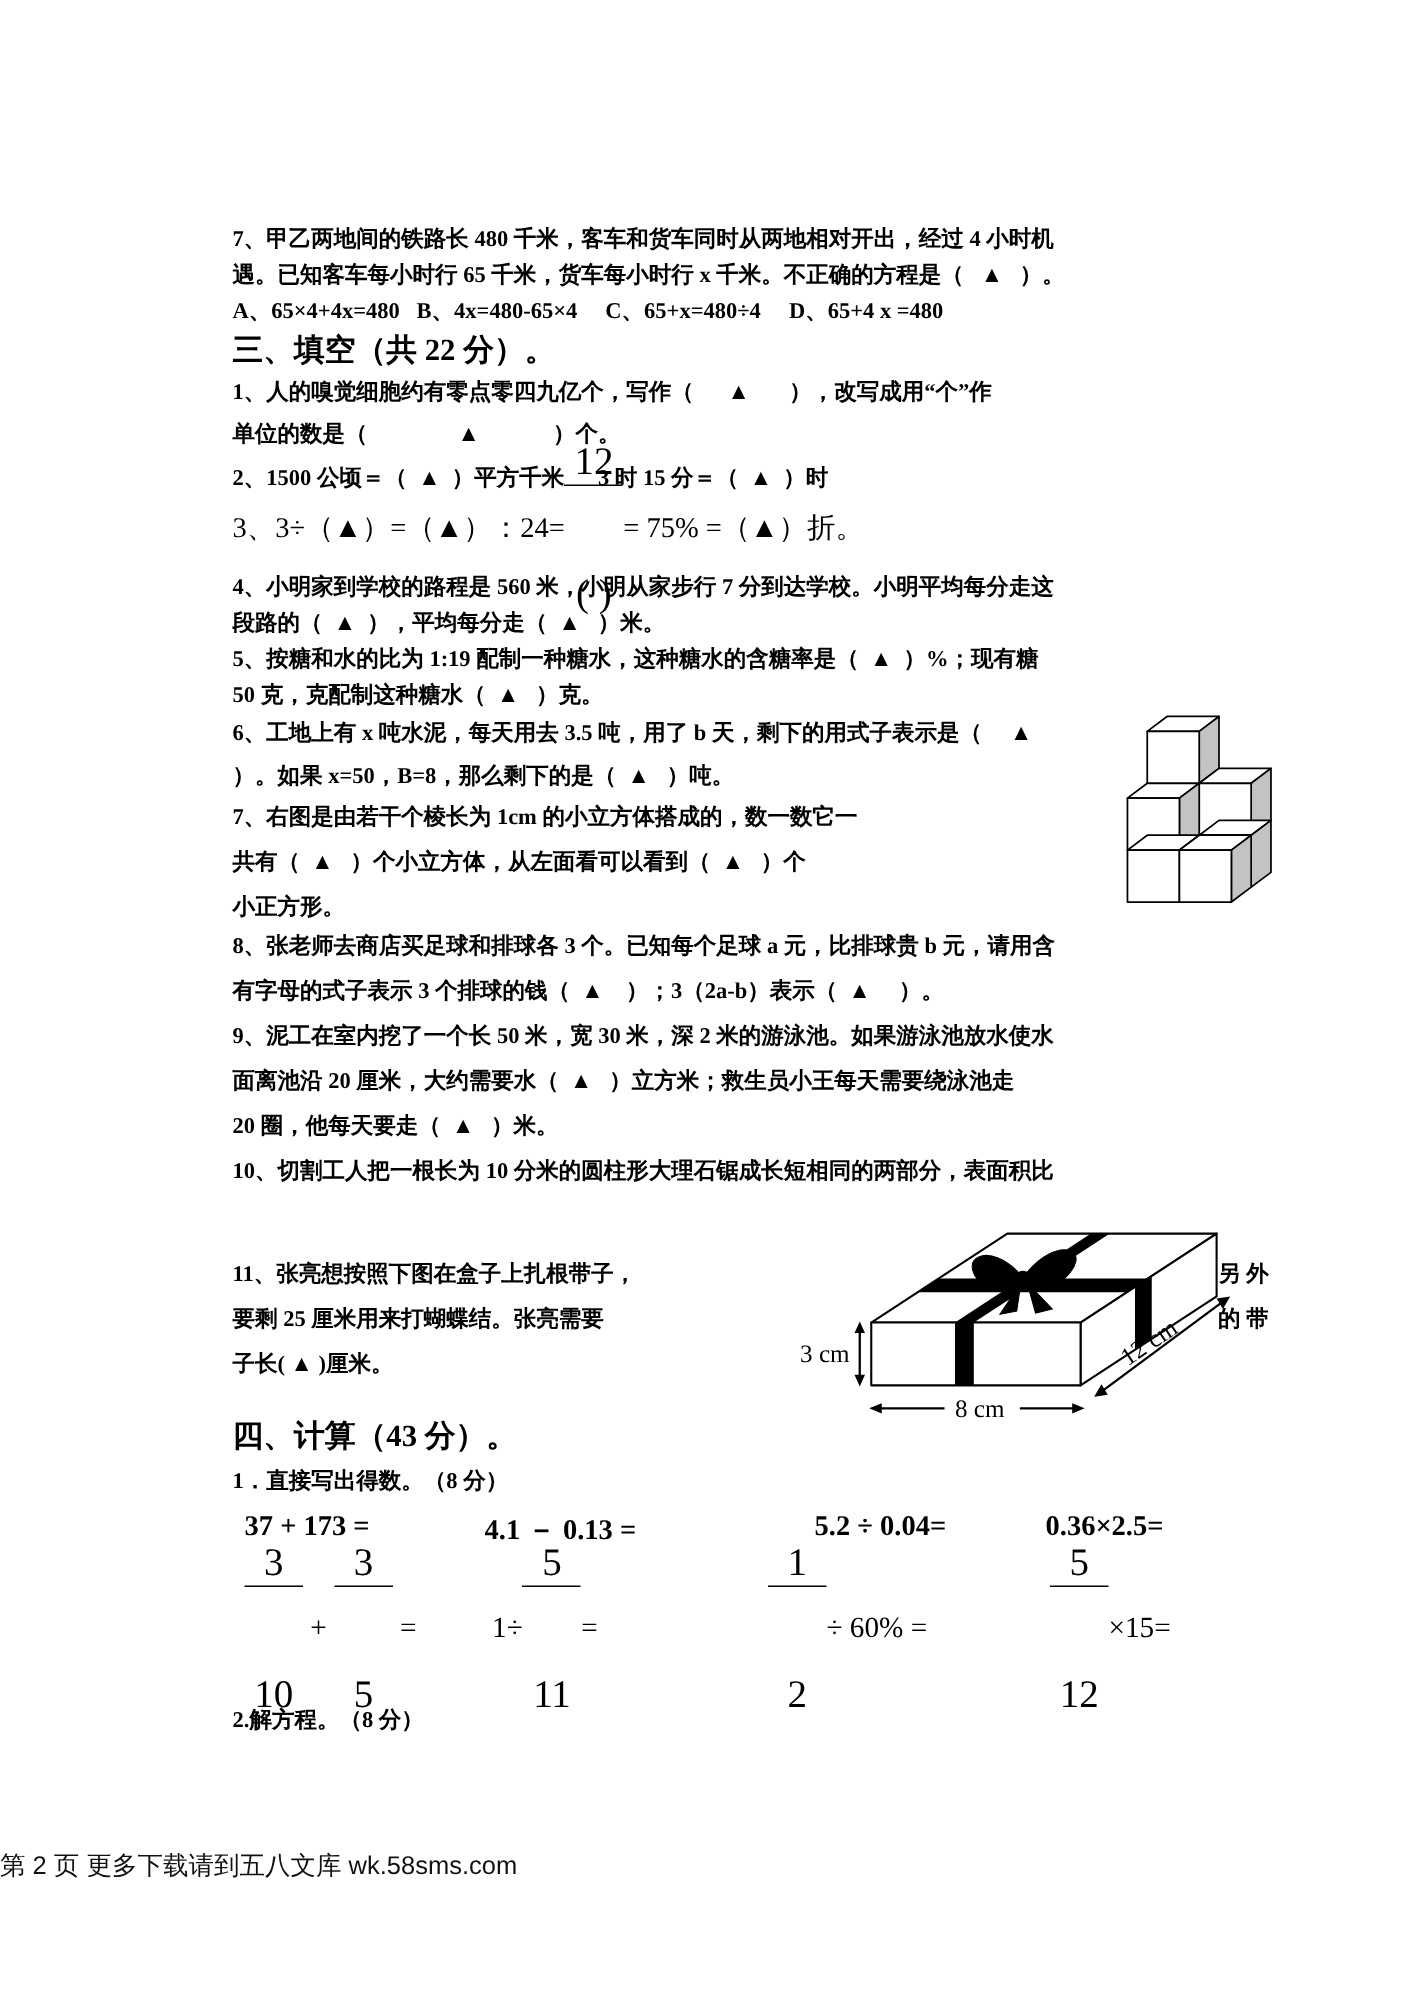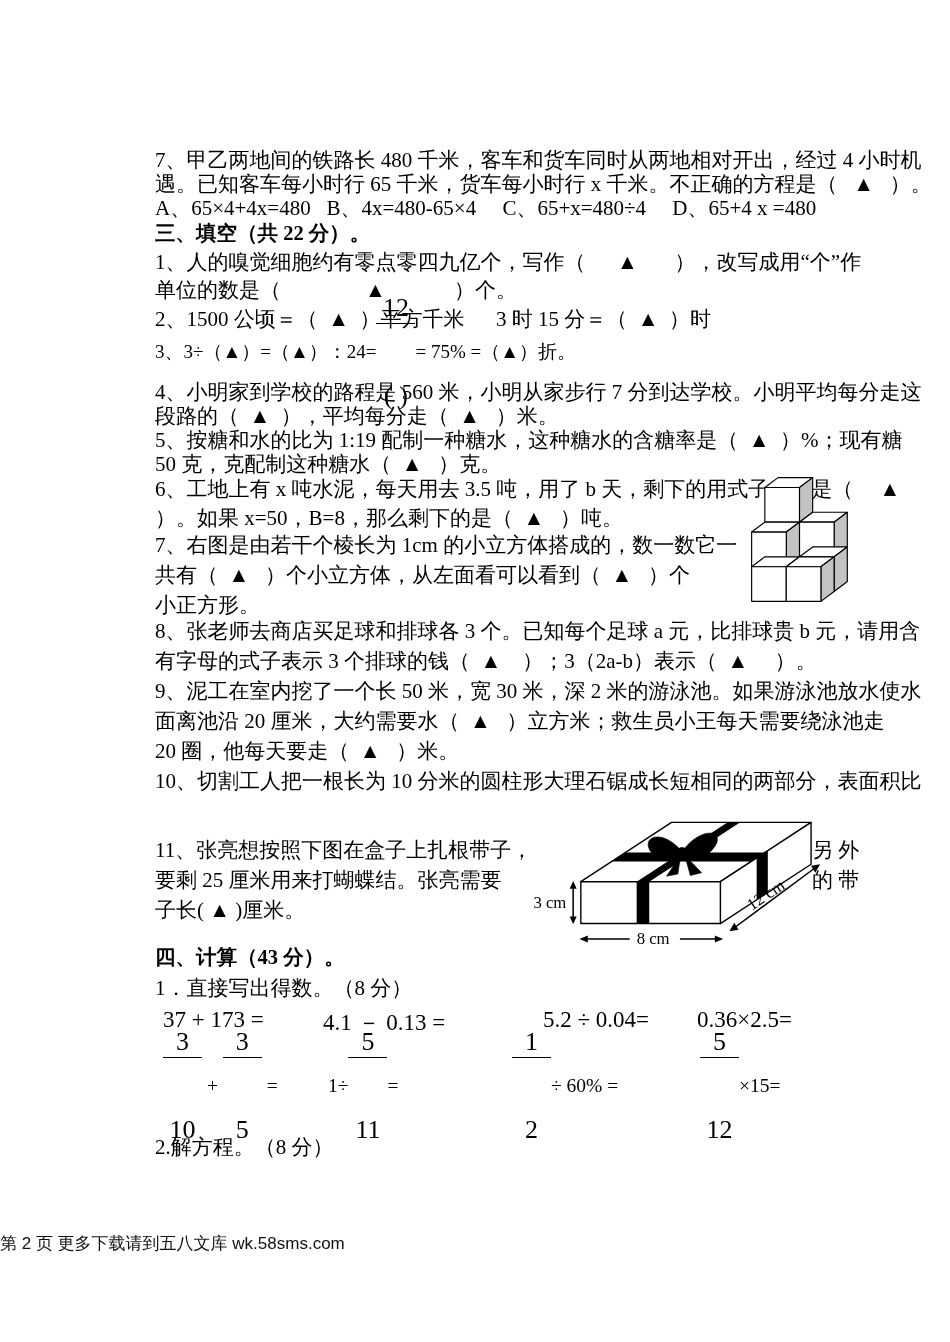--- a/index.html
+++ b/index.html
@@ -1,25 +1,25 @@
 <!DOCTYPE html>
 <html><head>
 <meta charset="utf-8">
 <style>
   html,body{margin:0;padding:0;background:#fff;}
   .page{position:relative;width:950px;height:1342px;background:#ffffff;overflow:hidden;
         font-family:"Liberation Serif","DejaVu Serif",serif;color:#000;}
-  .ln{position:absolute;left:155px;white-space:pre;font-size:21px;line-height:24px;}
+  .ln{position:absolute;left:155px;white-space:pre;font-size:15px;line-height:24px;font-weight:bold;}
   .hd{position:absolute;left:155px;white-space:pre;font-size:20.5px;font-weight:bold;
       font-family:Liberation Serif, serif;}
   .mrow{position:absolute;white-space:pre;font-size:19px;display:flex;align-items:center;}
   .frac{display:inline-block;text-align:center;vertical-align:middle;line-height:1.08;font-size:26px;}
   .frac .fn{display:block;border-bottom:1.6px solid #000;padding:0 4px 1px 4px;}
   .frac .fd{display:block;padding-top:1px;}
-  .calc-item{position:absolute;white-space:pre;font-size:23px;}
+  .calc-item{position:absolute;white-space:pre;font-size:19px;font-weight:bold;}
   .calc-frac-item{position:absolute;white-space:pre;font-size:19.5px;display:flex;align-items:center;}
   .footer{position:absolute;top:1232px;left:0;width:100%;text-align:left;
           font-family:"Liberation Sans","DejaVu Sans",sans-serif;font-size:17px;color:#111;}
   svg{position:absolute;}
   .svg-label{font-family:"Liberation Serif","DejaVu Serif",serif;}
 </style>
 </head>
 <body>
 
 <div class="page">

